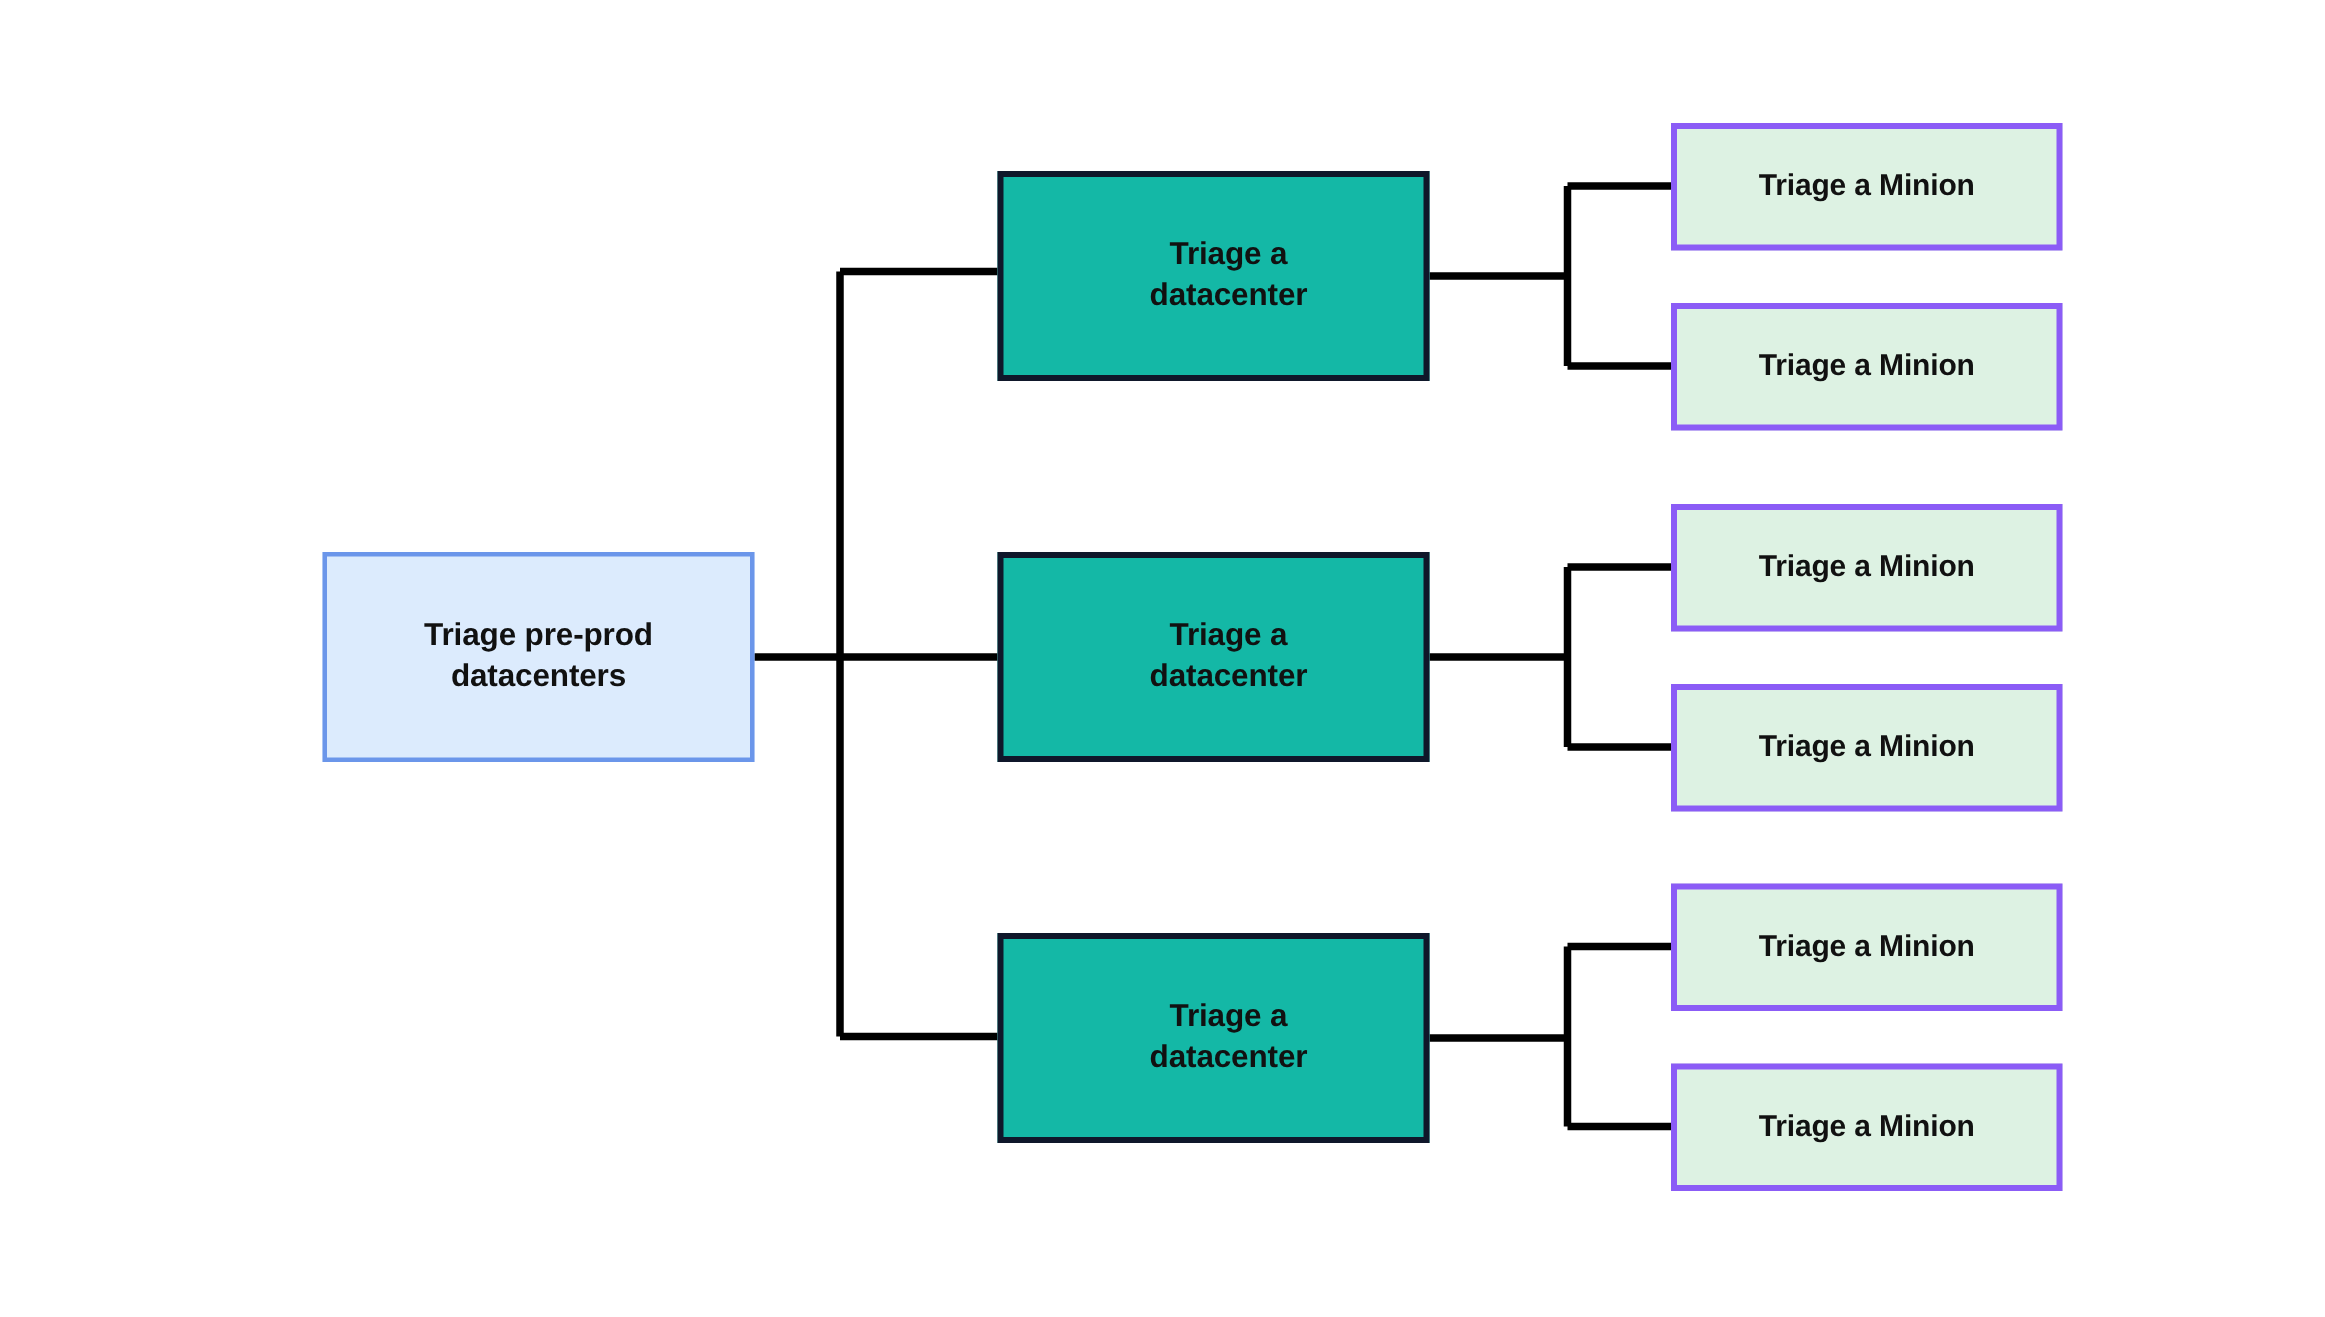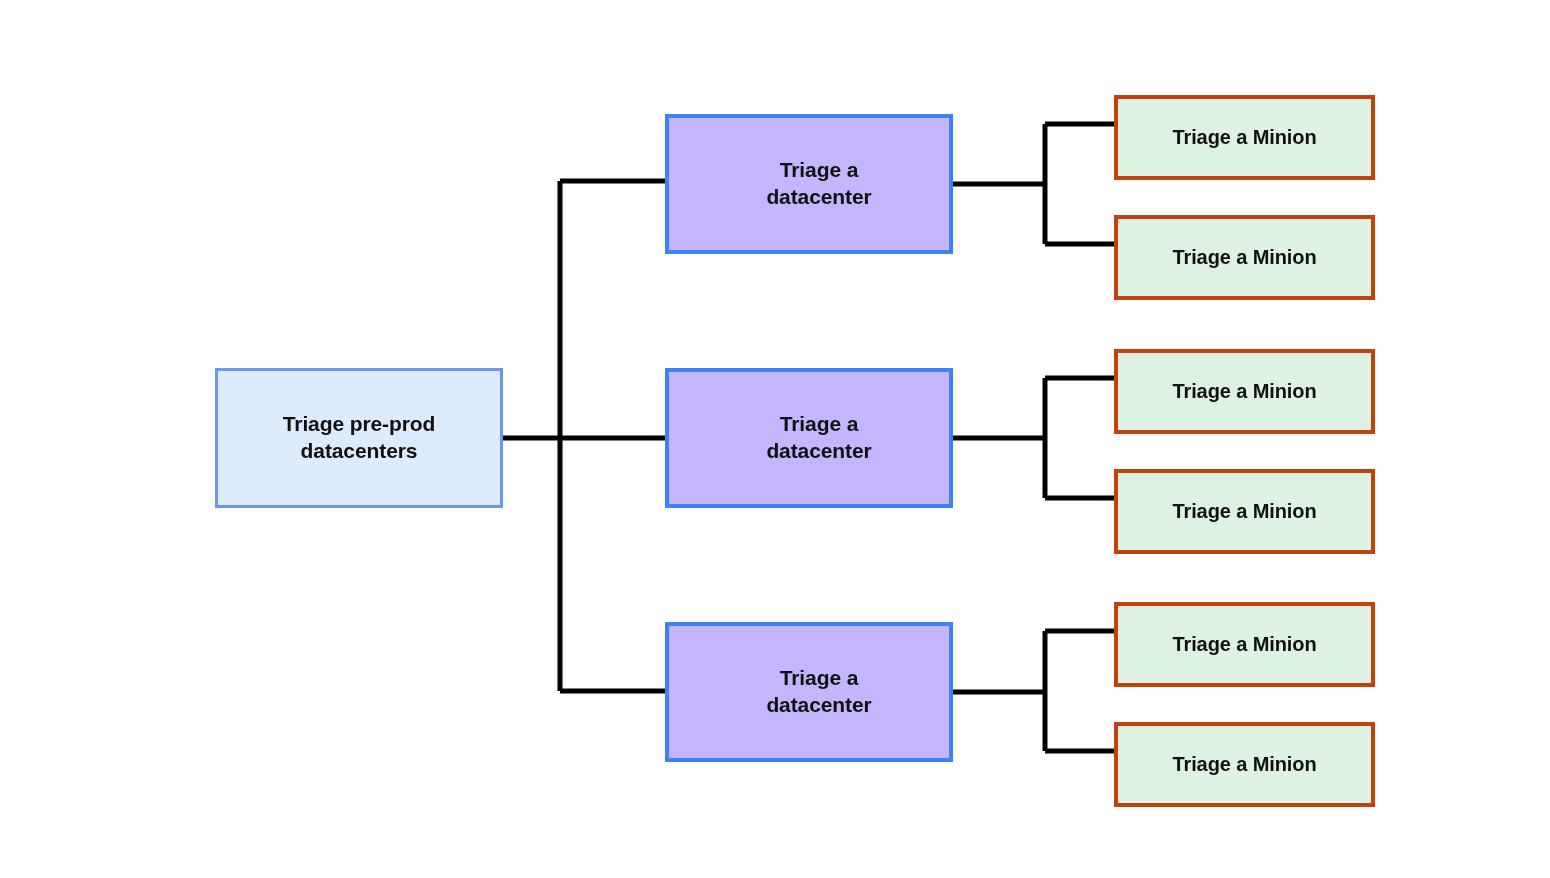--- a/index.html
+++ b/index.html
@@ -34,30 +34,29 @@
     color: #111111;
     line-height: 1.28;
     letter-spacing: -0.1px;
   }
   .node-root {
     background: #dcebfd;
     border: 3px solid #6b96ea;
     font-size: 21px;
   }
   .node-dc {
-    background: #c4b5fd;
-    border: 4px solid #3b82f6;
+    background: #14b8a6;
+    border: 4px solid #0f172a;
     font-size: 21px;
     padding-left: 20px;
   }
   .node-minion {
     background: #ddf2e3;
-    border: 4px solid #c2410c;
+    border: 4px solid #8b5cf6;
     font-size: 20px;
-    margin-top: 13px;
   }
   .node-label {
     display: block;
     white-space: pre-line;
     padding: 0 10px;
   }
 </style>
 </head>
 <body>
 

